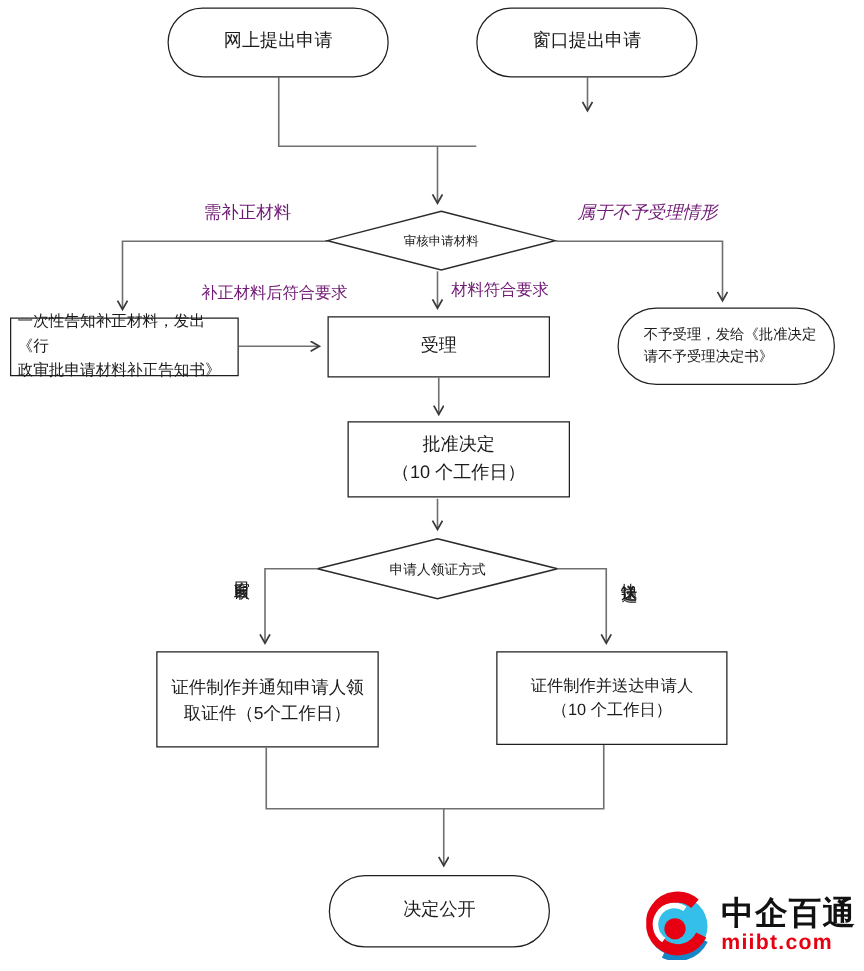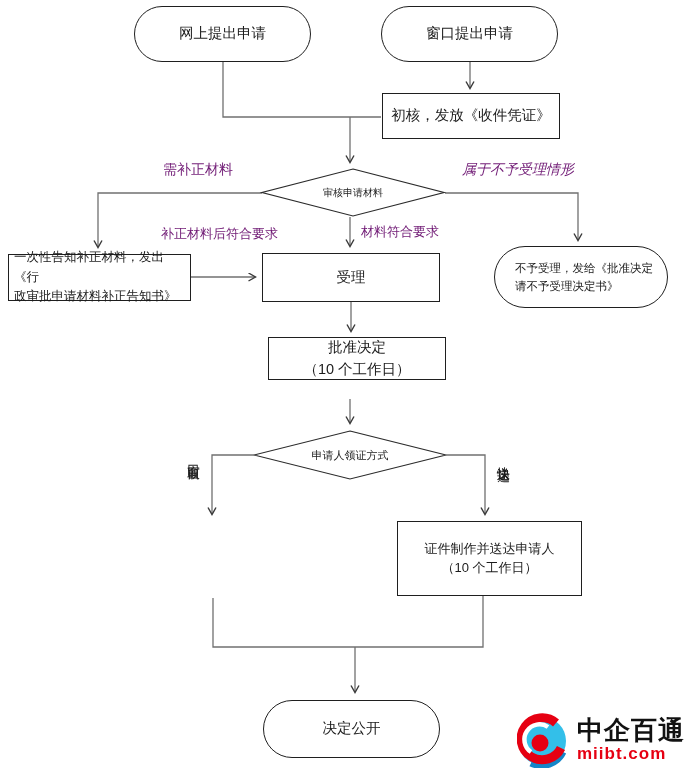--- a/index.html
+++ b/index.html
@@ -64,23 +64,20 @@
   </svg>
 
   <div class="node stadium" style="left:134px;top:6px;width:177px;height:56px;">
     <span>网上提出申请</span>
   </div>
 
   <div class="node stadium" style="left:381px;top:6px;width:177px;height:56px;">
     <span>窗口提出申请</span>
   </div>
 
-  <div class="node" style="left:382px;top:93px;width:178px;height:46px;">
-    <span>初核，发放《收件凭证》</span>
-  </div>
 
   <div class="dtext" style="left:263px;top:447px;width:174px;height:17px;font-size:11px;">申请人领证方式</div>
 
   <div class="dtext" style="left:272px;top:184px;width:162px;height:17px;font-size:10px;">审核申请材料</div>
 
   <div class="node" style="left:8px;top:254px;width:183px;height:47px;">
     <div class="small-lines">
       <div>一次性告知补正材料，发出《行</div>
       <div>政审批申请材料补正告知书》</div>
     </div>
@@ -90,27 +87,33 @@
     <span>受理</span>
   </div>
 
   <div class="node stadium" style="left:494px;top:246px;width:174px;height:62px;">
     <div class="reject-lines">
       <div>不予受理，发给《批准决定</div>
       <div>请不予受理决定书》</div>
     </div>
   </div>
 
-  <div class="node" style="left:268px;top:337px;width:178px;height:43px;">
+  <div class="node" style="left:278px;top:337px;width:178px;height:61px;">
     <div>
       <div>批准决定</div>
       <div>（10 个工作日）</div>
     </div>
   </div>
 
+  <div class="node" style="left:125px;top:521px;width:178px;height:77px;font-size:14px;">
+    <div>
+      <div>证件制作并通知申请人领</div>
+      <div>取证件（5个工作日）</div>
+    </div>
+  </div>
 
   <div class="node" style="left:397px;top:521px;width:185px;height:75px;font-size:13px;">
     <div>
       <div>证件制作并送达申请人</div>
       <div>（10 个工作日）</div>
     </div>
   </div>
 
   <div class="node stadium" style="left:263px;top:700px;width:177px;height:58px;text-align:right;">
     <span>决定公开</span>

